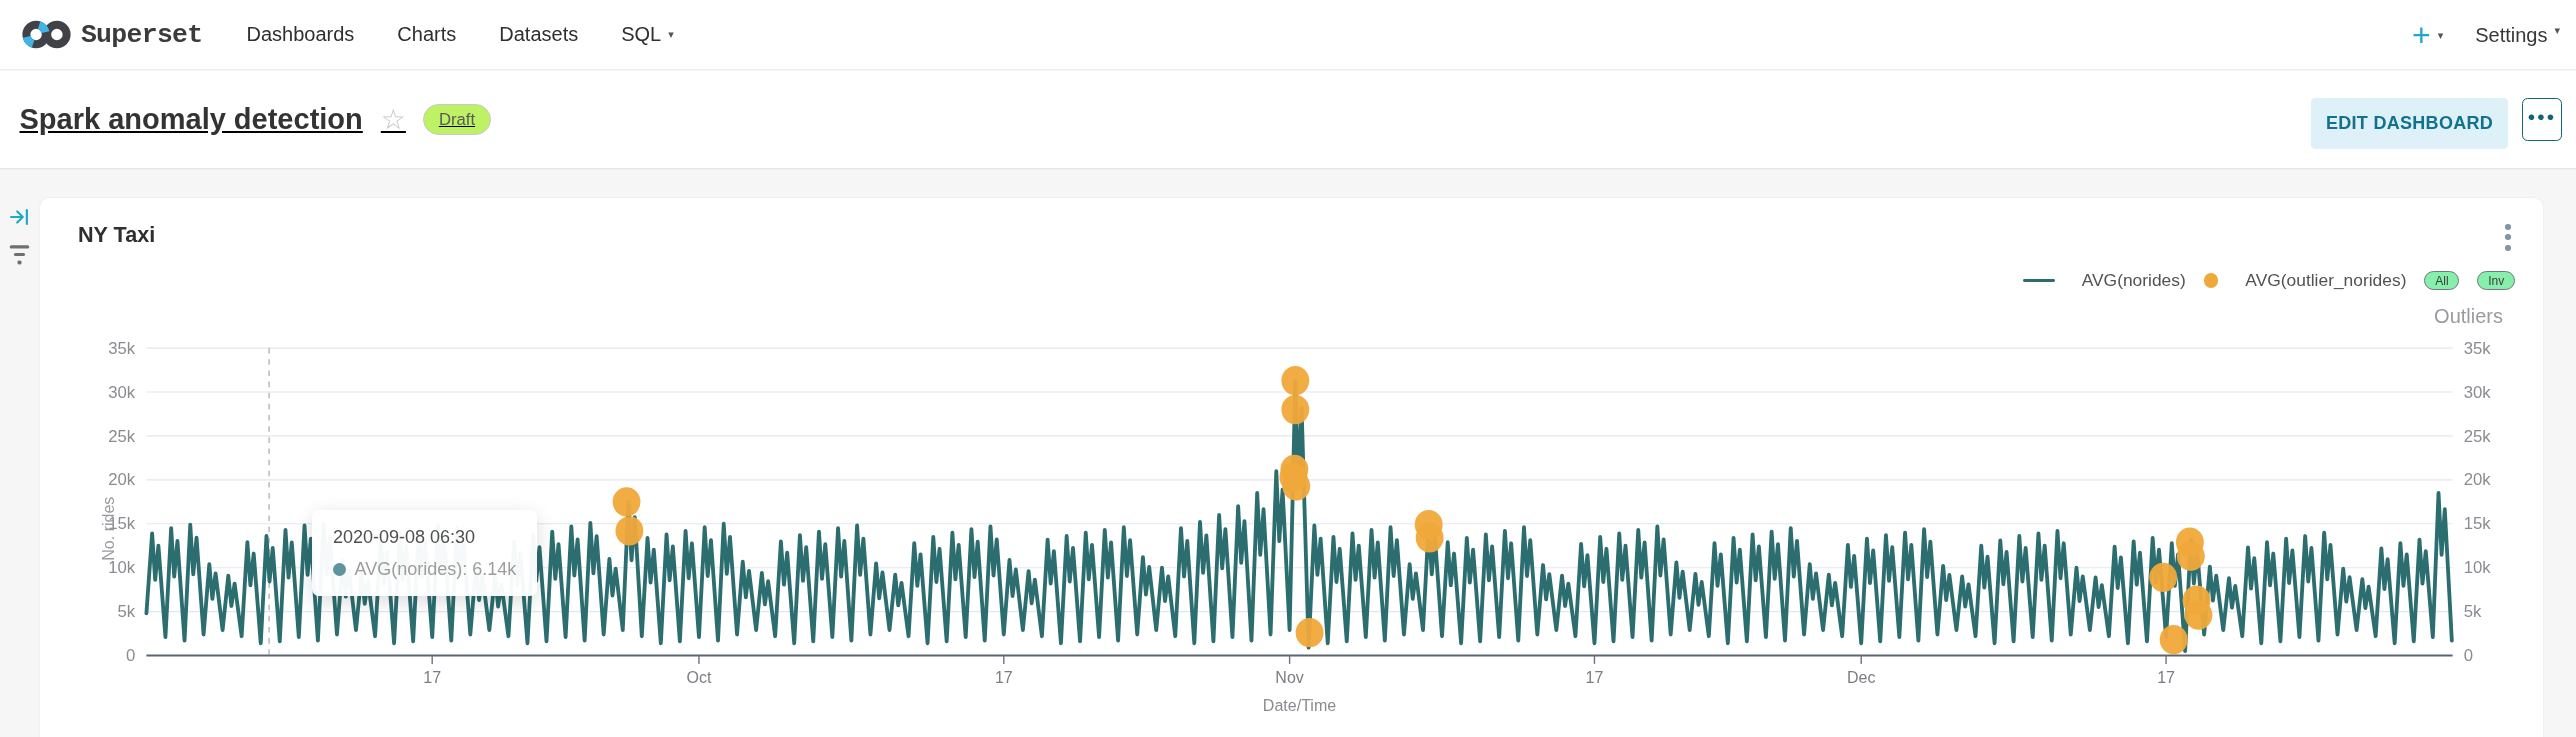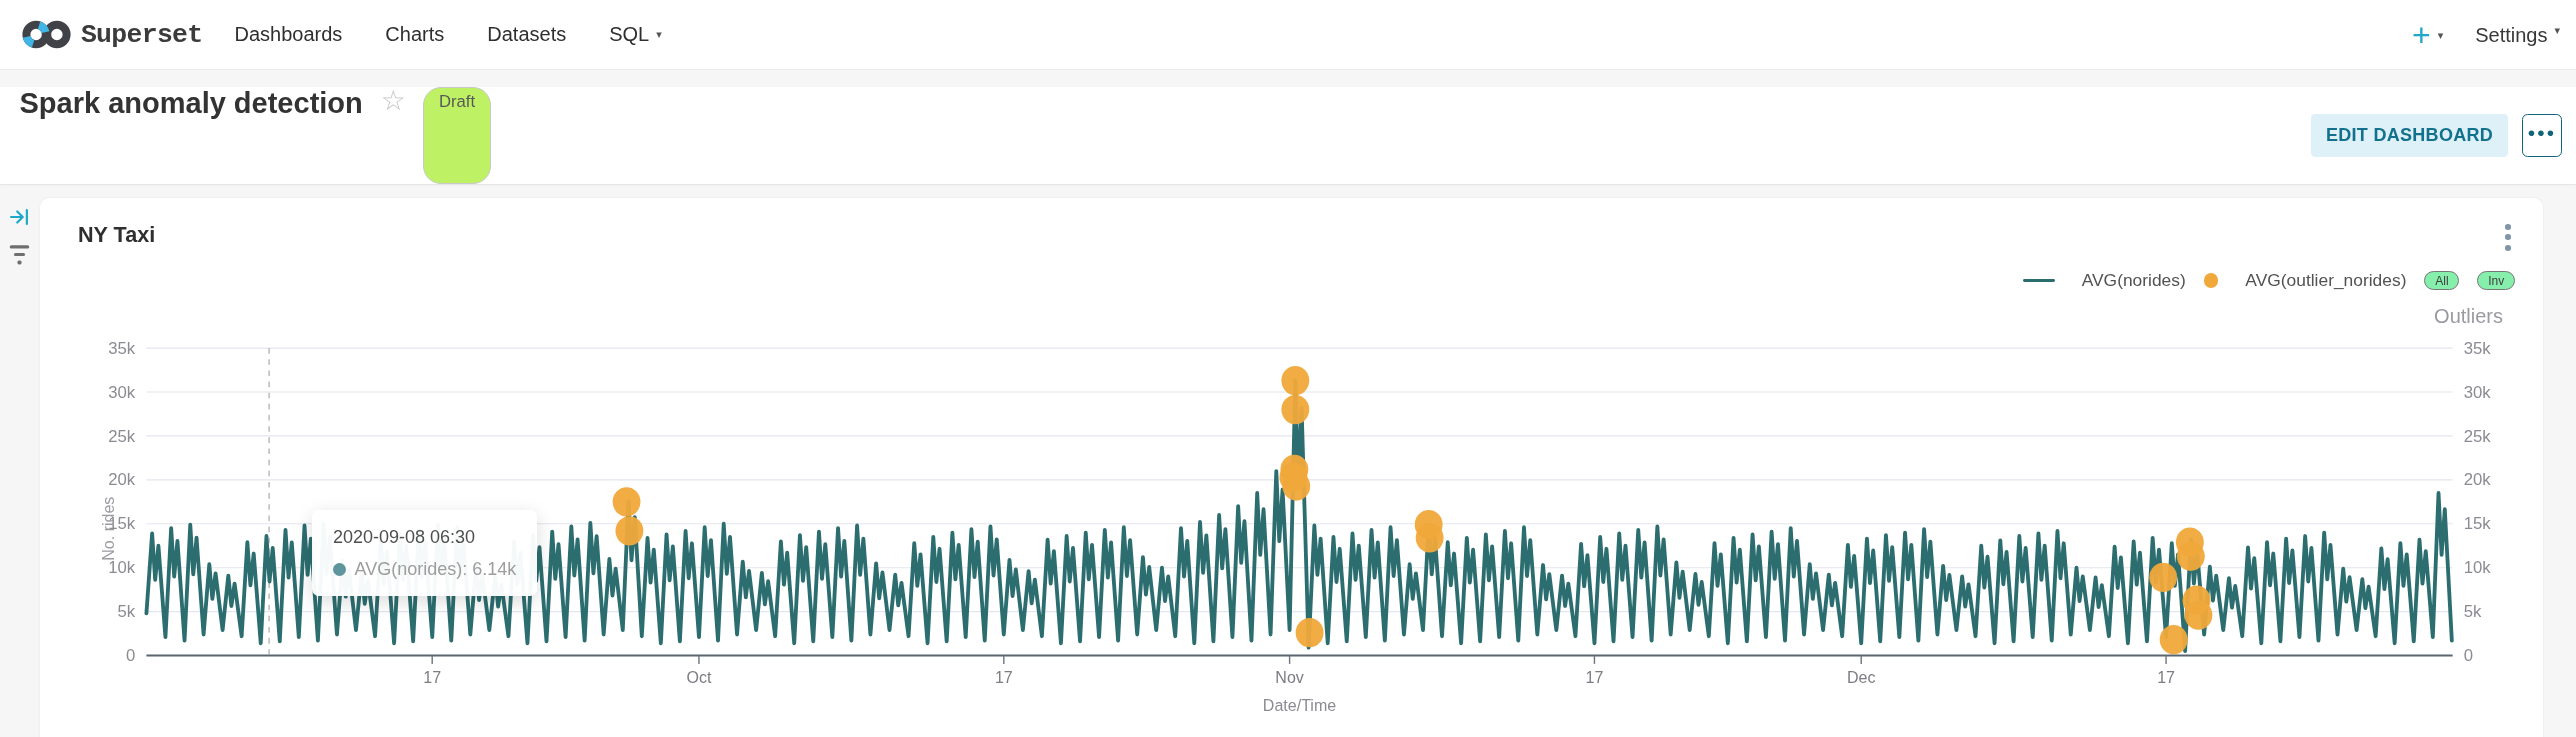--- a/index.html
+++ b/index.html
@@ -6,37 +6,37 @@
   html,body { width:2576px; height:738px; overflow:hidden; background:#f6f6f7;
     font-family:"Liberation Sans", sans-serif; }
   .page { position:relative; width:2576px; height:738px; }
 
   
   .navbar { position:absolute; left:0; top:0; width:2576px; height:70px;
     background:#ffffff; border-bottom:1.4px solid #ececec; display:flex; align-items:center;
     padding-left:19.5px; z-index:10; }
   .brand { display:flex; align-items:center; cursor:pointer;font-family:Liberation Mono, monospace; }
   .brand-text { font-size:26.5px; font-weight:700; color:#3b3b3b; letter-spacing:-0.7px; margin-left:8.4px; }
-  .nav-links { display:flex; align-items:center; gap:43px; margin-left:32px; }
+  .nav-links { display:flex; align-items:center; gap:43px; margin-left:44px; }
   .nav-link { font-size:20px; color:#2f2f2f; cursor:pointer; display:flex; align-items:center; }
   .caret { font-size:11px; color:#555; margin-left:7px; }
   .nav-right { position:absolute; right:16px; top:0; height:70px; display:flex; align-items:center; gap:32px; }
   .plus-group { display:flex; align-items:center; cursor:pointer; }
   .plus-glyph { color:#20a7c9; font-size:32px; font-weight:400; line-height:1; }
   .settings-group { display:flex; align-items:flex-start; cursor:pointer; font-size:20px; color:#383838; }
 
   
-  .dash-header { position:absolute; left:0; top:87px; width:2576px; height:98px;
+  .dash-header { position:absolute; left:0; top:71px; width:2576px; height:98px;
     background:#ffffff; border-bottom:1.4px solid #e6e6e6; box-shadow:0 1.4px 2.8px rgba(0,0,0,0.04);
-    display:flex; padding-left:19.5px; z-index:9; }
+    display:flex; align-items:center; padding-left:19.5px; z-index:9;text-decoration:underline; }
   .dash-title { font-size:29px; font-weight:700; color:#333333; }
   .star { font-size:28px; color:#c4c4c4; margin-left:18px; cursor:pointer; line-height:1; }
   .draft-badge { margin-left:16.7px; font-size:16.7px; color:#595959; border:1.4px solid #c9c9c9;
     background:#bef264; border-radius:18px; padding:4.2px 15.3px; }
-  .edit-btn { position:absolute; right:68px; top:27px; width:197px; height:43px;
+  .edit-btn { position:absolute; right:68px; top:27px; width:197px; height:51px;
     background:#def0f8; color:#12718c; border:none; border-radius:4.2px; font-size:18px;
     font-weight:600; letter-spacing:0.3px; cursor:pointer; font-family:"Liberation Sans",sans-serif; }
   .dash-menu-btn { position:absolute; right:14px; top:27px; width:40px; height:43px;
     background:#ffffff; border:1.7px solid #0f6478; border-radius:5.6px; cursor:pointer;
     display:flex; align-items:center; justify-content:center; }
   .hdots { color:#0f6478; font-size:21px; letter-spacing:2.1px; line-height:1; padding-bottom:7px; }
 
   
   .rail-icon { position:absolute; cursor:pointer; }
 

